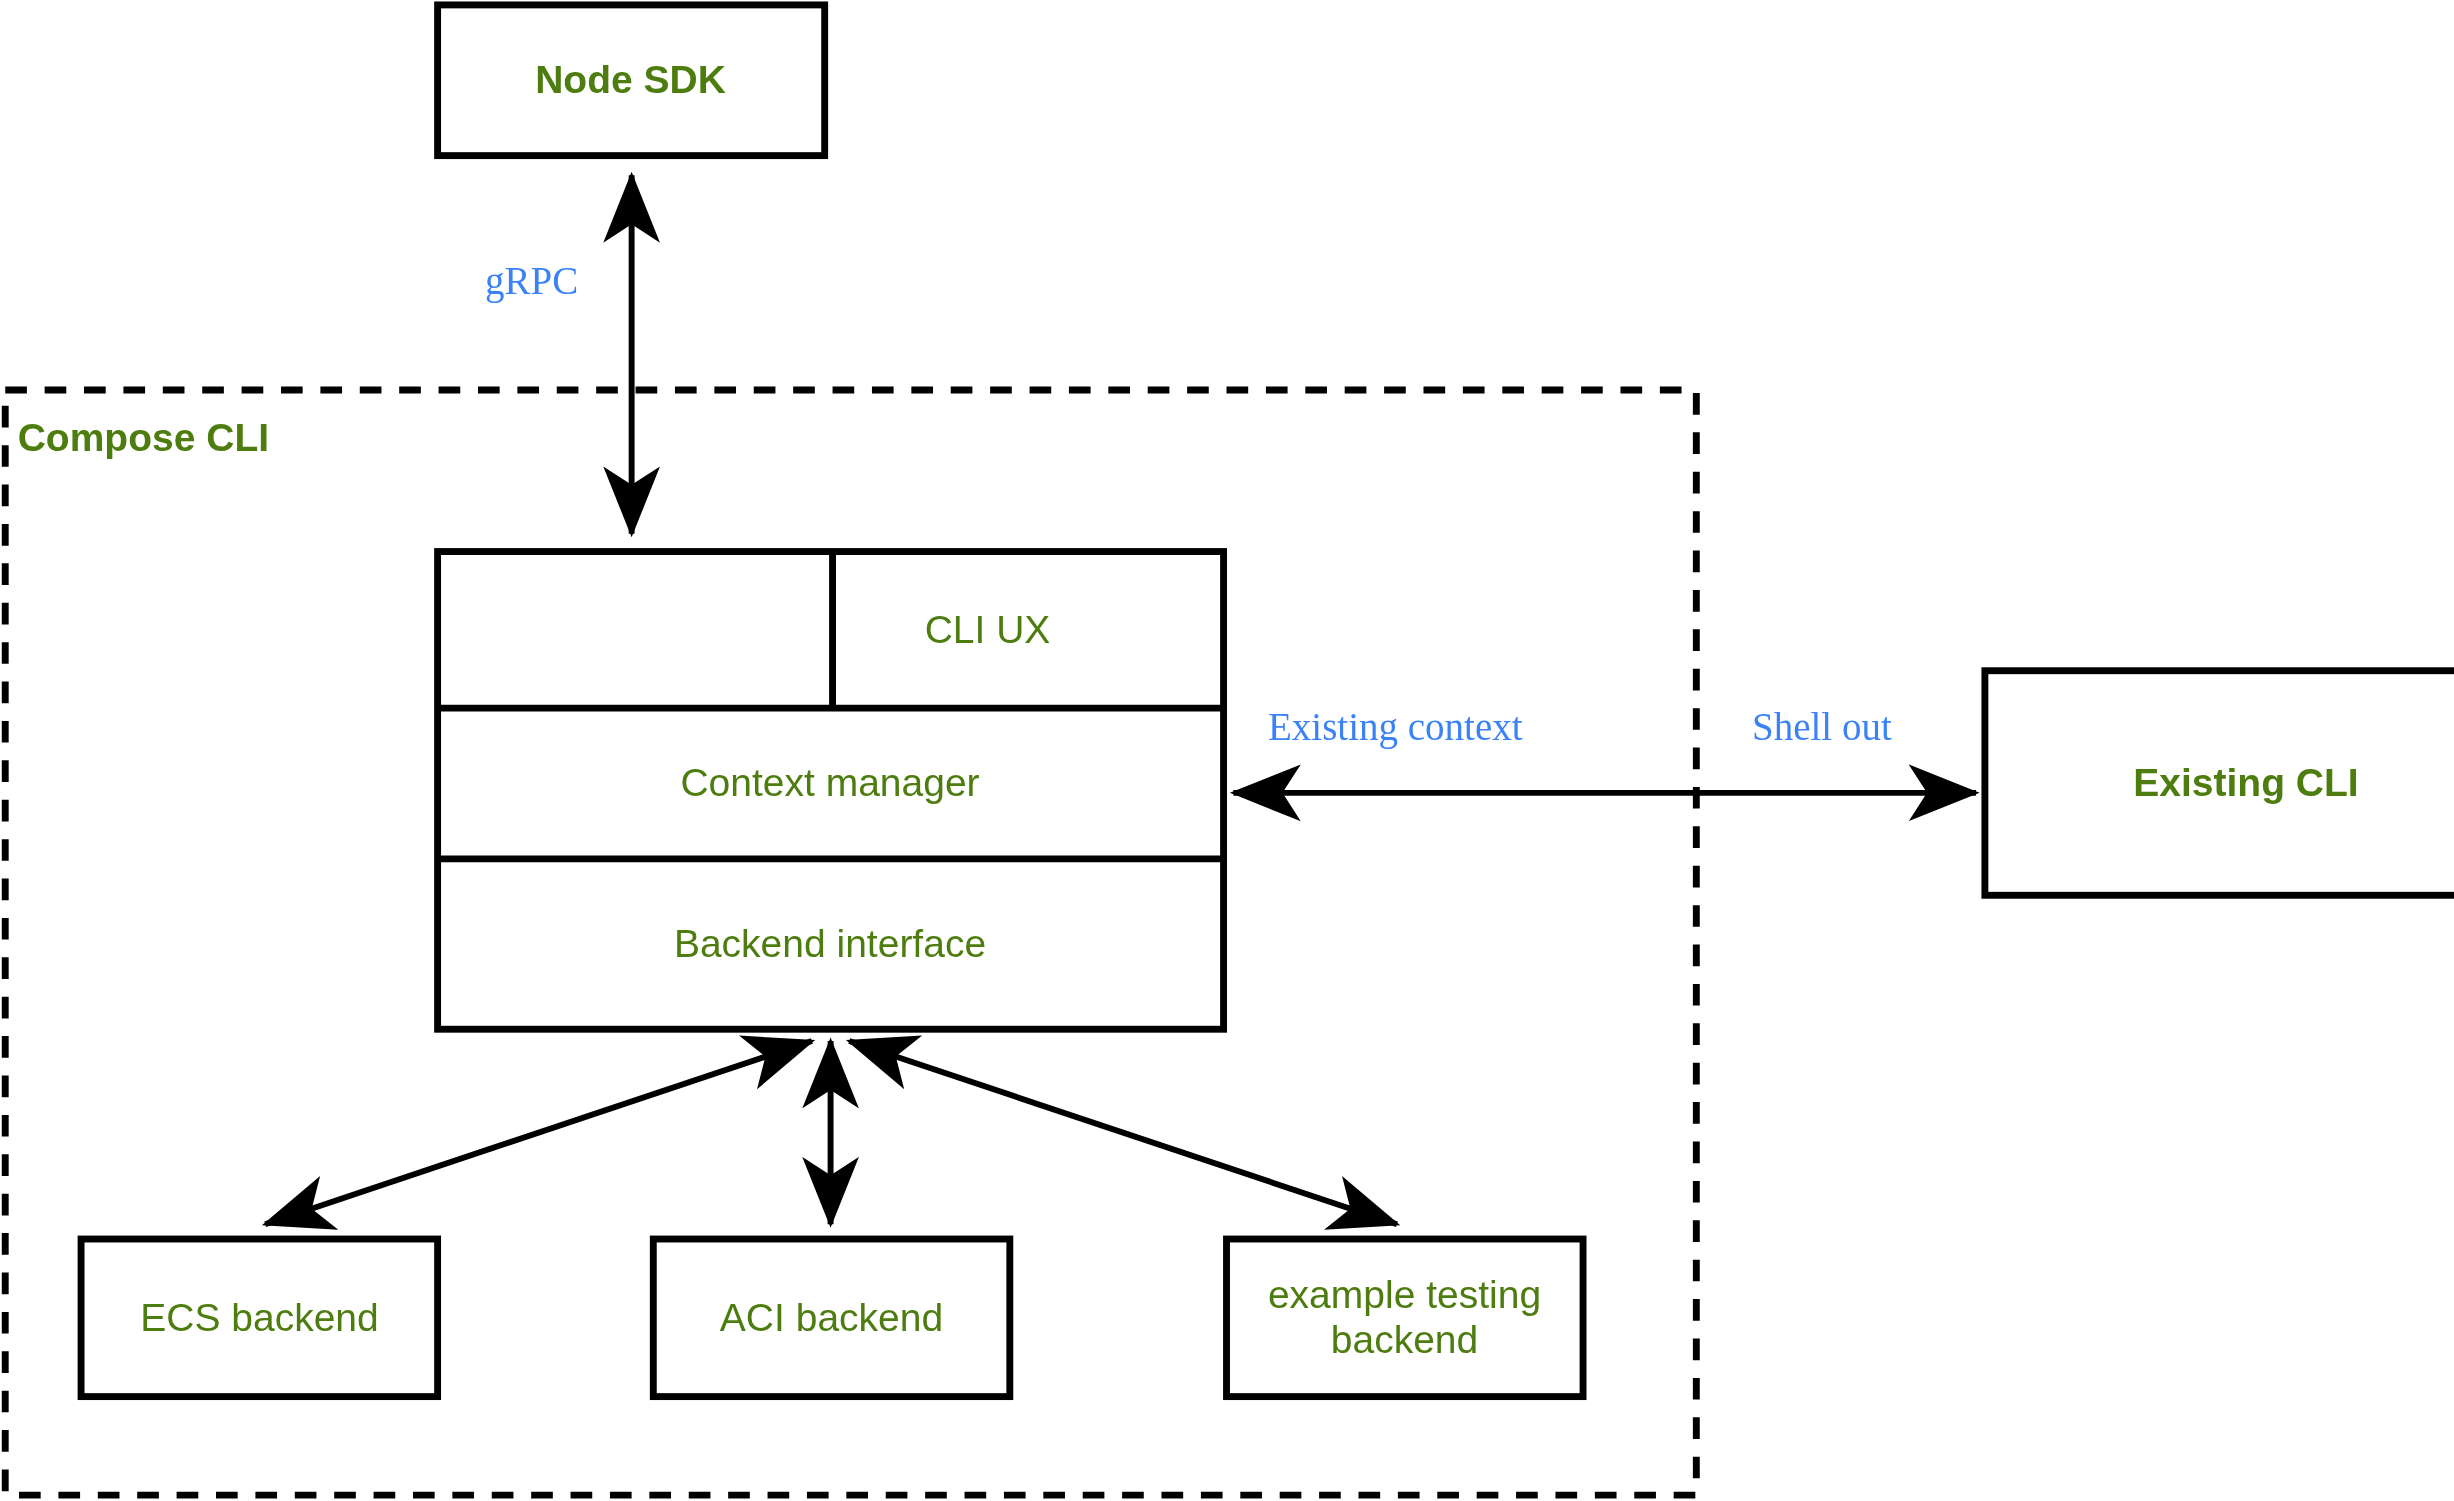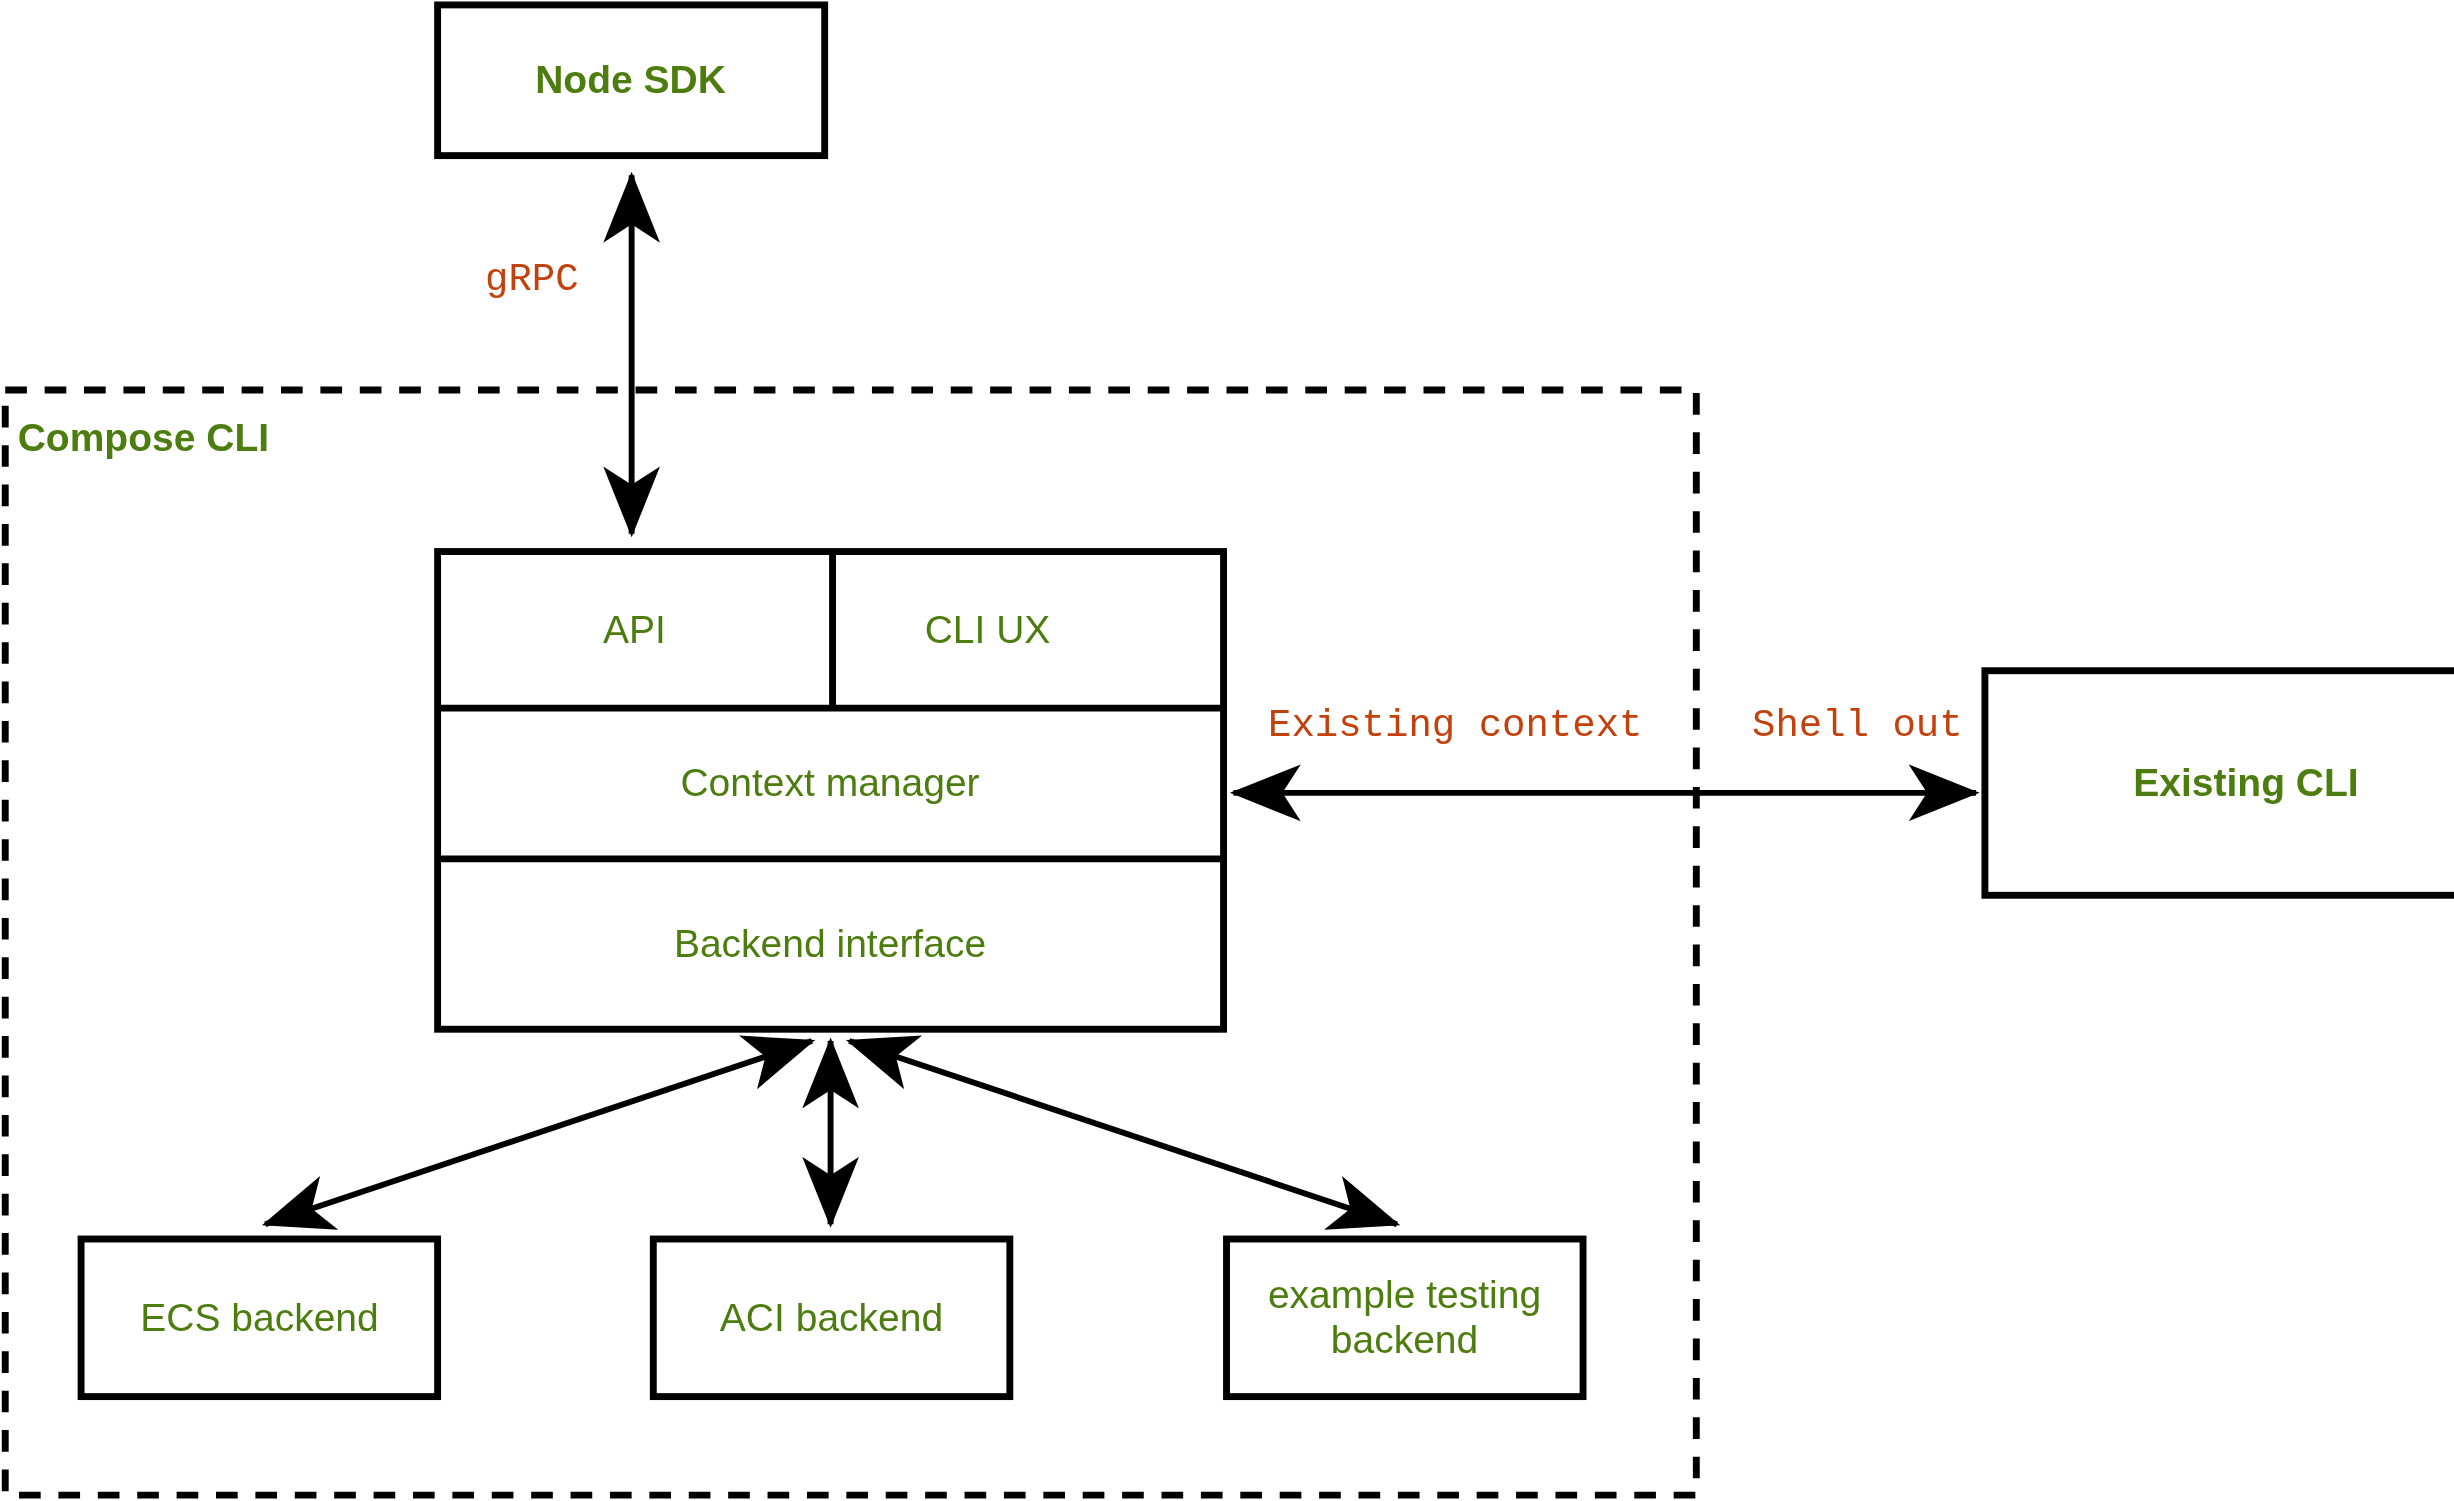--- a/index.html
+++ b/index.html
@@ -31,22 +31,22 @@
     text-align: center;
     color: #4d7c0f;
     font-family: Liberation Sans, sans-serif;
     line-height: 1.15;
     white-space: pre-line;
     pointer-events: none;
   }
   .lbl-bold { font-weight: bold; }
   .edge-label {
     position: absolute;
-    color: #c2410c;
-    font-family: Liberation Mono, monospace;
+    color: #3b82f6;
+    font-family: Liberation Serif, serif;
     white-space: nowrap;
   }
 </style>
 </head>
 <body>
 
 <div id="canvas">
 
   <svg id="diagram-svg" viewBox="0 0 2492 1524" xmlns="http://www.w3.org/2000/svg">
     <defs>
@@ -86,21 +86,20 @@
     <rect x="663" y="1258" width="362" height="160" fill="#FFFFFF" stroke="#000000" stroke-width="7"></rect>
     <rect x="1245" y="1258" width="362" height="160" fill="#FFFFFF" stroke="#000000" stroke-width="7"></rect>
   </svg>
 
   <div class="box-label lbl-bold" style="left:17.7px; top:406px; width:414px; height:65px; font-size:39px; justify-content:flex-start;">Compose CLI</div>
 
   <div class="box-label lbl-bold" style="left:437px; top:4.9px; width:387px; height:151px; font-size:39px;">Node SDK</div>
 
   <div class="edge-label" style="left:485px; top:258px; font-size:39px;">gRPC</div>
 
-  <div class="box-label" style="left:437px; top:552px; width:395px; height:157px; font-size:39px;">API</div>
 
   <div class="box-label" style="left:792px; top:552px; width:391px; height:157px; font-size:39px;">CLI UX</div>
 
   <div class="box-label" style="left:437px; top:708px; width:786px; height:151px; font-size:39px;">Context manager</div>
 
   <div class="box-label" style="left:437px; top:859px; width:786px; height:170px; font-size:39px;">Backend interface</div>
 
   <div class="edge-label" style="left:1268px; top:704px; font-size:39px;">Existing context</div>
 
   <div class="edge-label" style="left:1752px; top:704px; font-size:39px;">Shell out</div>

